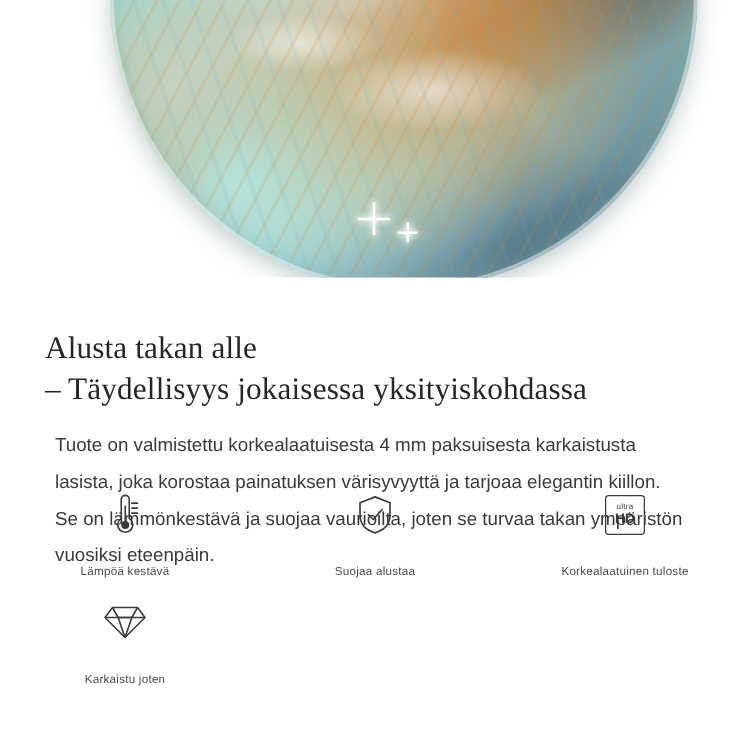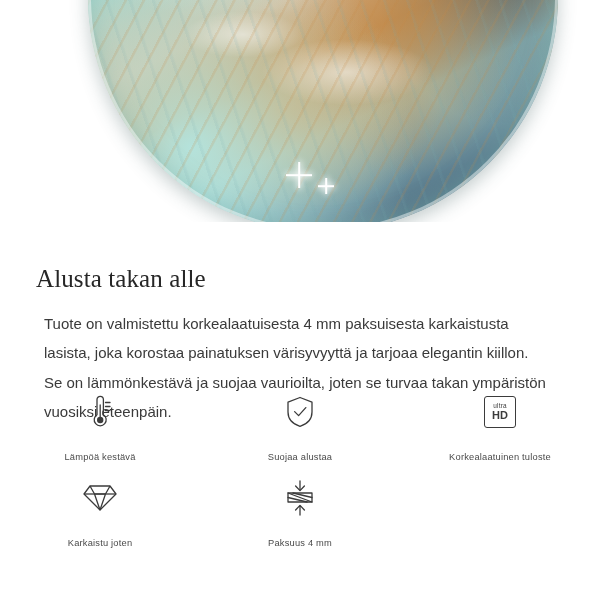--- a/index.html
+++ b/index.html
@@ -185,20 +185,21 @@
     <div class="veinB"></div>
     <div class="rim"></div>
   </div>
   <div class="hero-sparkle sparkle-1"></div>
   <div class="hero-sparkle sparkle-2"></div>
 </div>
 
 <div class="content">
   <h1 class="headline">
     <span>Alusta takan alle</span>
+    <span class="line2">– Täydellisyys jokaisessa yksityiskohdassa</span>
   </h1>
   <p class="body-copy">Tuote on valmistettu korkealaatuisesta 4 mm paksuisesta karkaistusta lasista, joka korostaa painatuksen värisyvyyttä ja tarjoaa elegantin kiillon. Se on lämmönkestävä ja suojaa vaurioilta, joten se turvaa takan ympäristön vuosiksi eteenpäin.</p>
 </div>
 
 <div class="features">
 
   <div class="feature">
     <div class="feature-icon">
       <svg width="34" height="36" viewBox="0 0 34 36" fill="none" stroke="#3b3b3b" stroke-width="1.3" stroke-linecap="round">
         <path d="M14 5.5a3.2 3.2 0 0 1 6.4 0v15.2a6 6 0 1 1-6.4 0z"></path>
@@ -239,29 +240,14 @@
         <path d="M2 12 H34"></path>
         <path d="M8 4 L12.5 12 L18 28"></path>
         <path d="M28 4 L23.5 12 L18 28"></path>
         <path d="M12.5 12 H23.5"></path>
       </svg>
     </div>
     <div class="feature-label">Karkaistu joten</div>
   </div>
 
 
-  <div class="feature">
-    <div class="feature-icon">
-      <svg width="34" height="38" viewBox="0 0 34 38" fill="none" stroke="#3b3b3b" stroke-width="1.3" stroke-linecap="round" stroke-linejoin="round">
-        <line x1="17" y1="2" x2="17" y2="11"></line>
-        <polyline points="12.6,7 17,11.6 21.4,7"></polyline>
-        <rect x="5" y="14" width="24" height="9"></rect>
-        <line x1="5" y1="14" x2="29" y2="23"></line>
-        <line x1="5" y1="18.5" x2="24" y2="23"></line>
-        <line x1="10" y1="14" x2="29" y2="18.5"></line>
-        <line x1="17" y1="36" x2="17" y2="27"></line>
-        <polyline points="12.6,31 17,26.4 21.4,31"></polyline>
-      </svg>
-    </div>
-    <div class="feature-label">Paksuus 4 mm</div>
-  </div>
 
 </div>
 
 </body></html>

